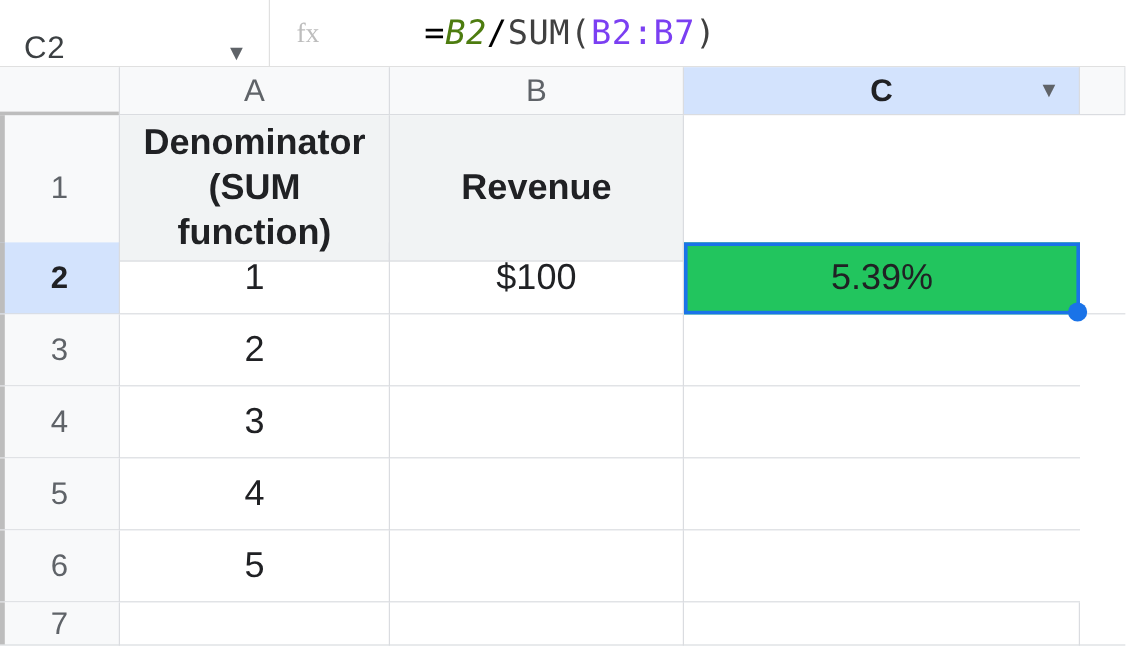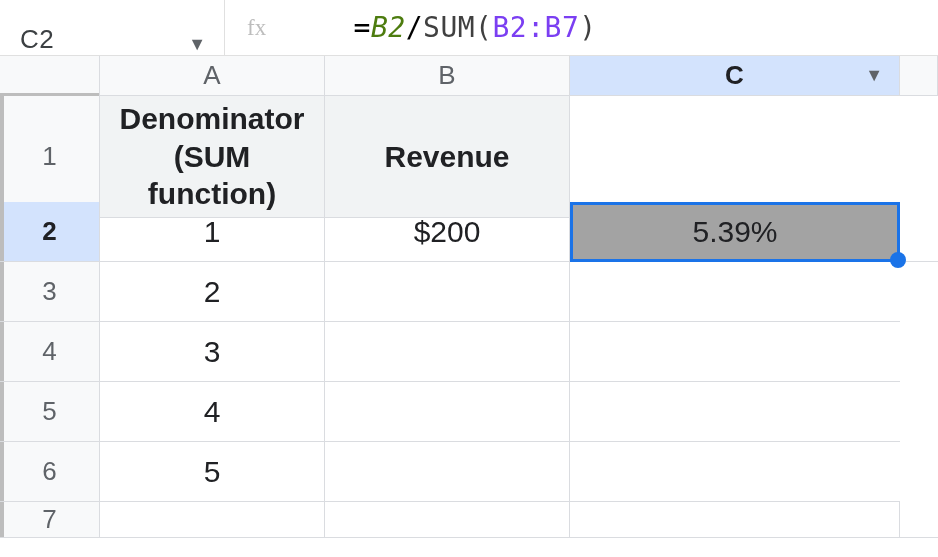--- a/index.html
+++ b/index.html
@@ -102,21 +102,21 @@
   }
   .cell.hdrcell {
     background:#f1f3f4; font-weight:700; font-size:30px; text-align:center;
     line-height:1.25;
   }
   .cell.hdrcell span { display:block; }
   .cell.pad { border-right:none; }
 
   
   .cell.active {
-    background:#a3a3a3;
+    background:#22c55e;
     border:3px solid #1a73e8;
     z-index:2;
   }
   .cell.active::after{
     content:"";
     position:absolute;
     right:-9px; bottom:-9px;
     width:16px; height:16px; border-radius:50%;
     background:#1a73e8;
   }
@@ -167,21 +167,21 @@
 </div>
 
 <div class="datarow">
   <div class="rowhdr sel">
       <span>2</span>
     </div>
   <div class="cell">
       <span>1</span>
     </div>
   <div class="cell">
-      <span>$200</span>
+      <span>$100</span>
     </div>
   <div class="cell active">
       <span>5.39%</span>
     </div>
   <div class="cell pad"></div>
 </div>
 
 <div class="datarow">
   <div class="rowhdr">
       <span>3</span>

